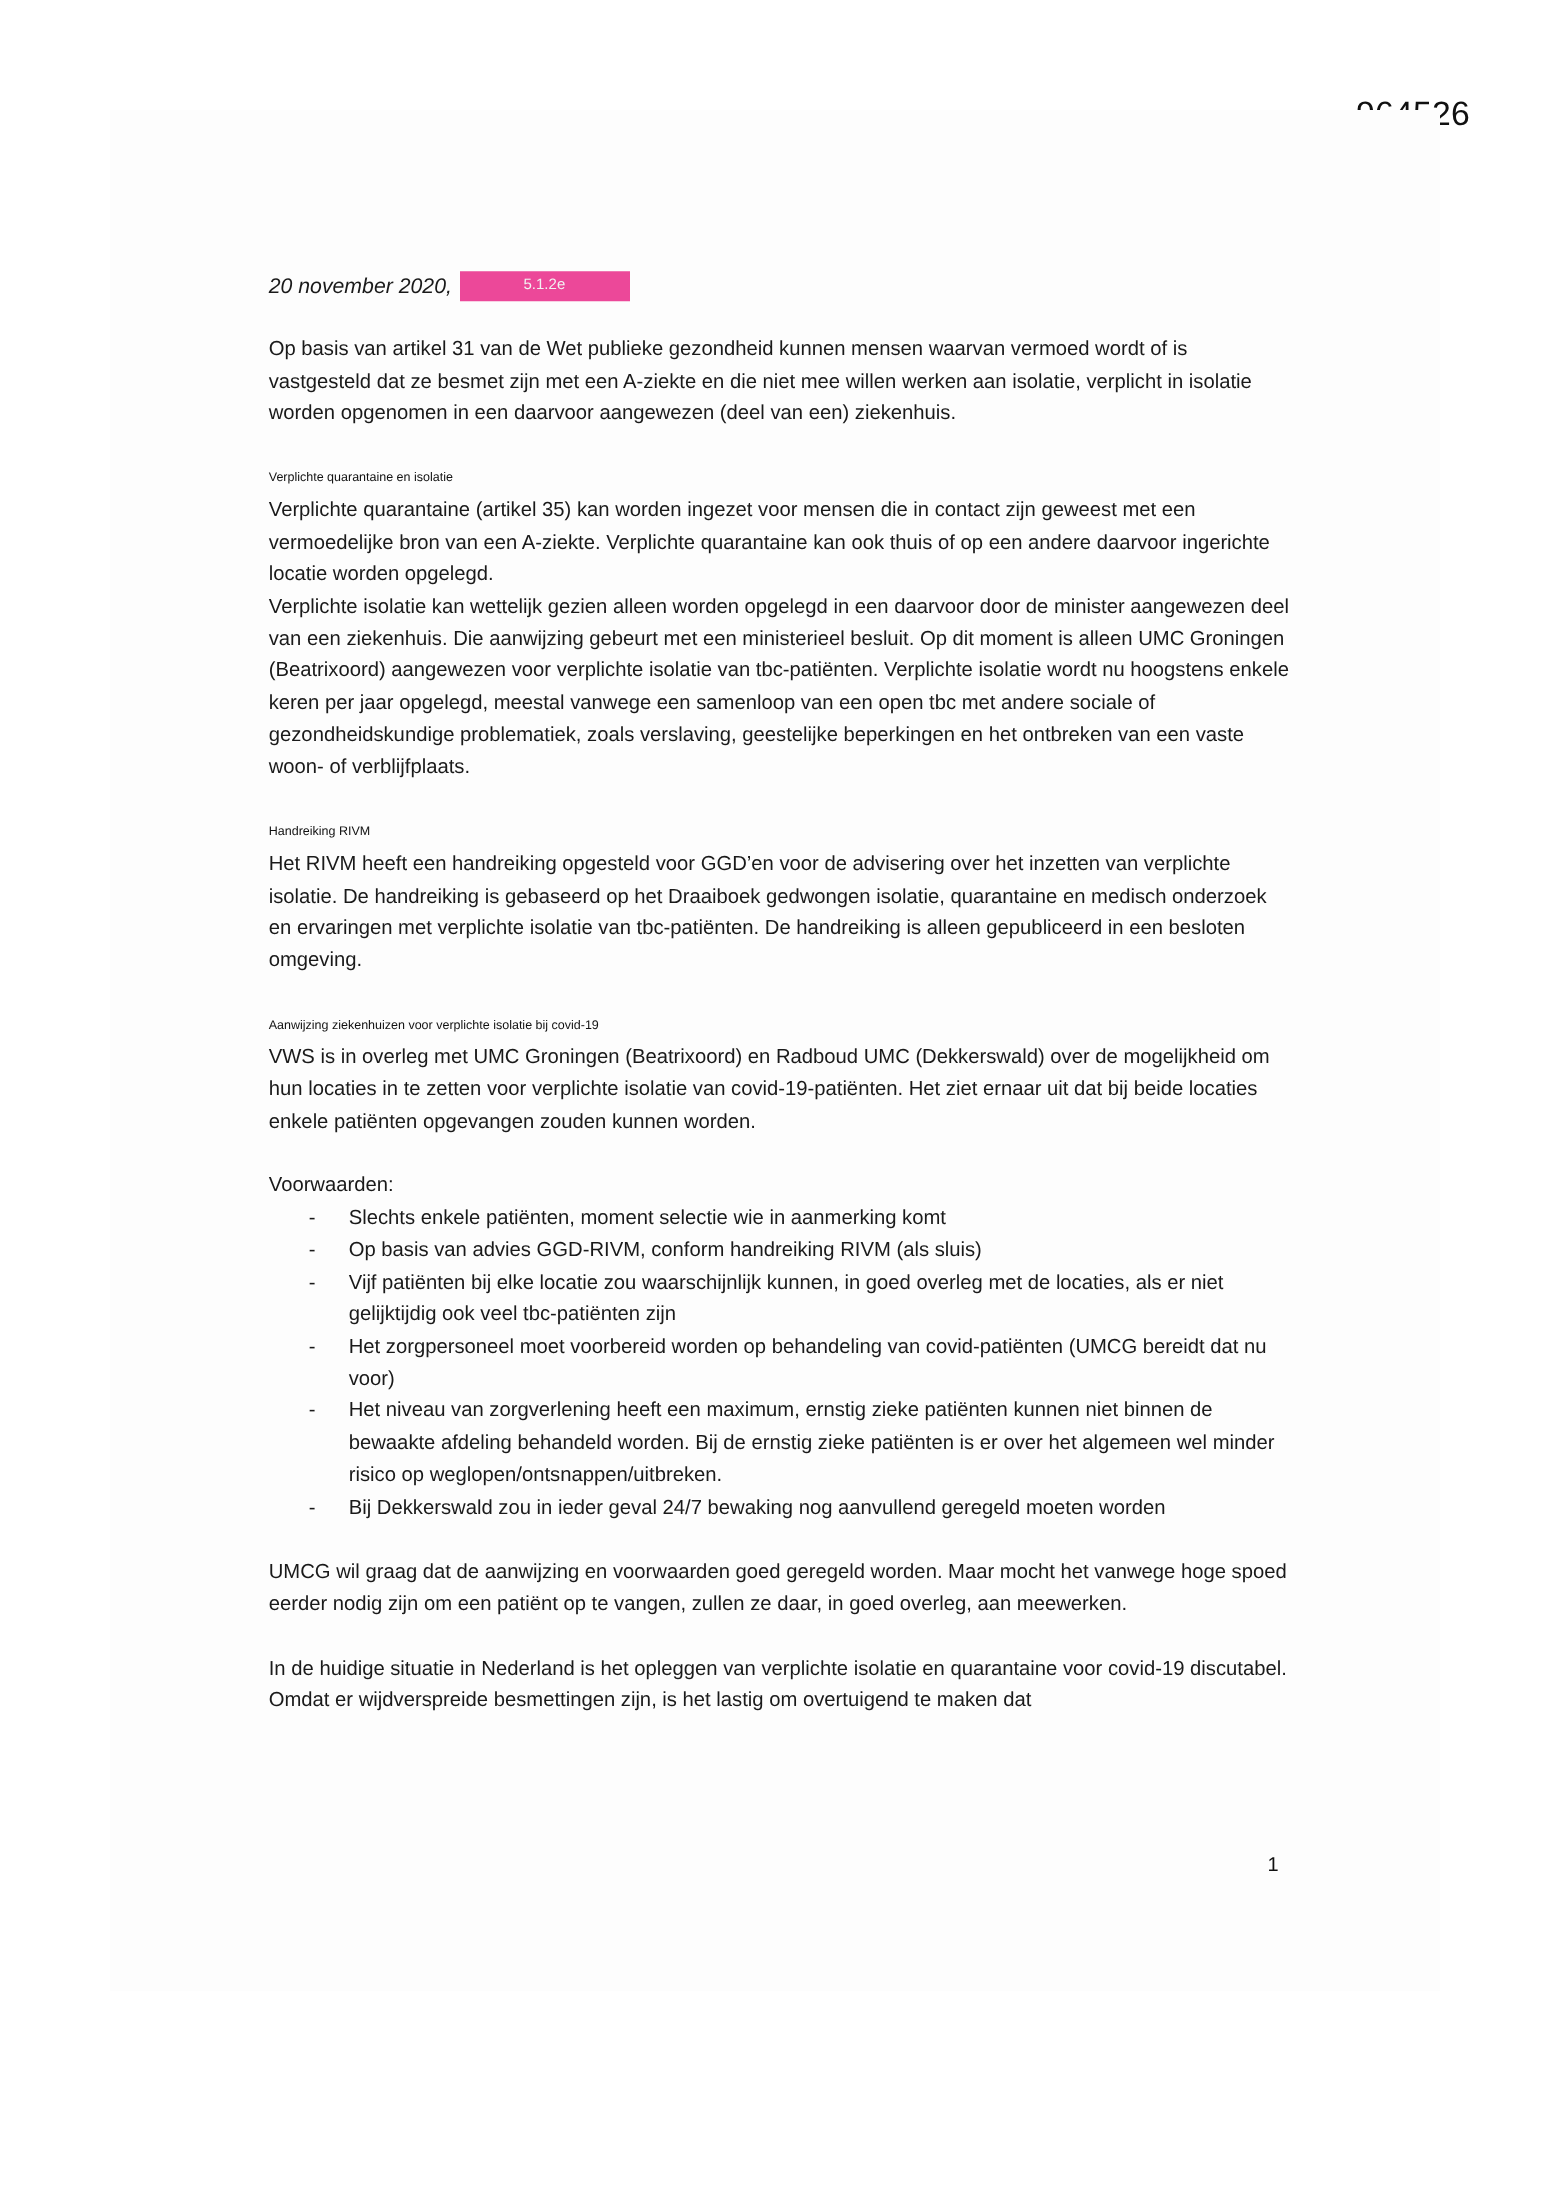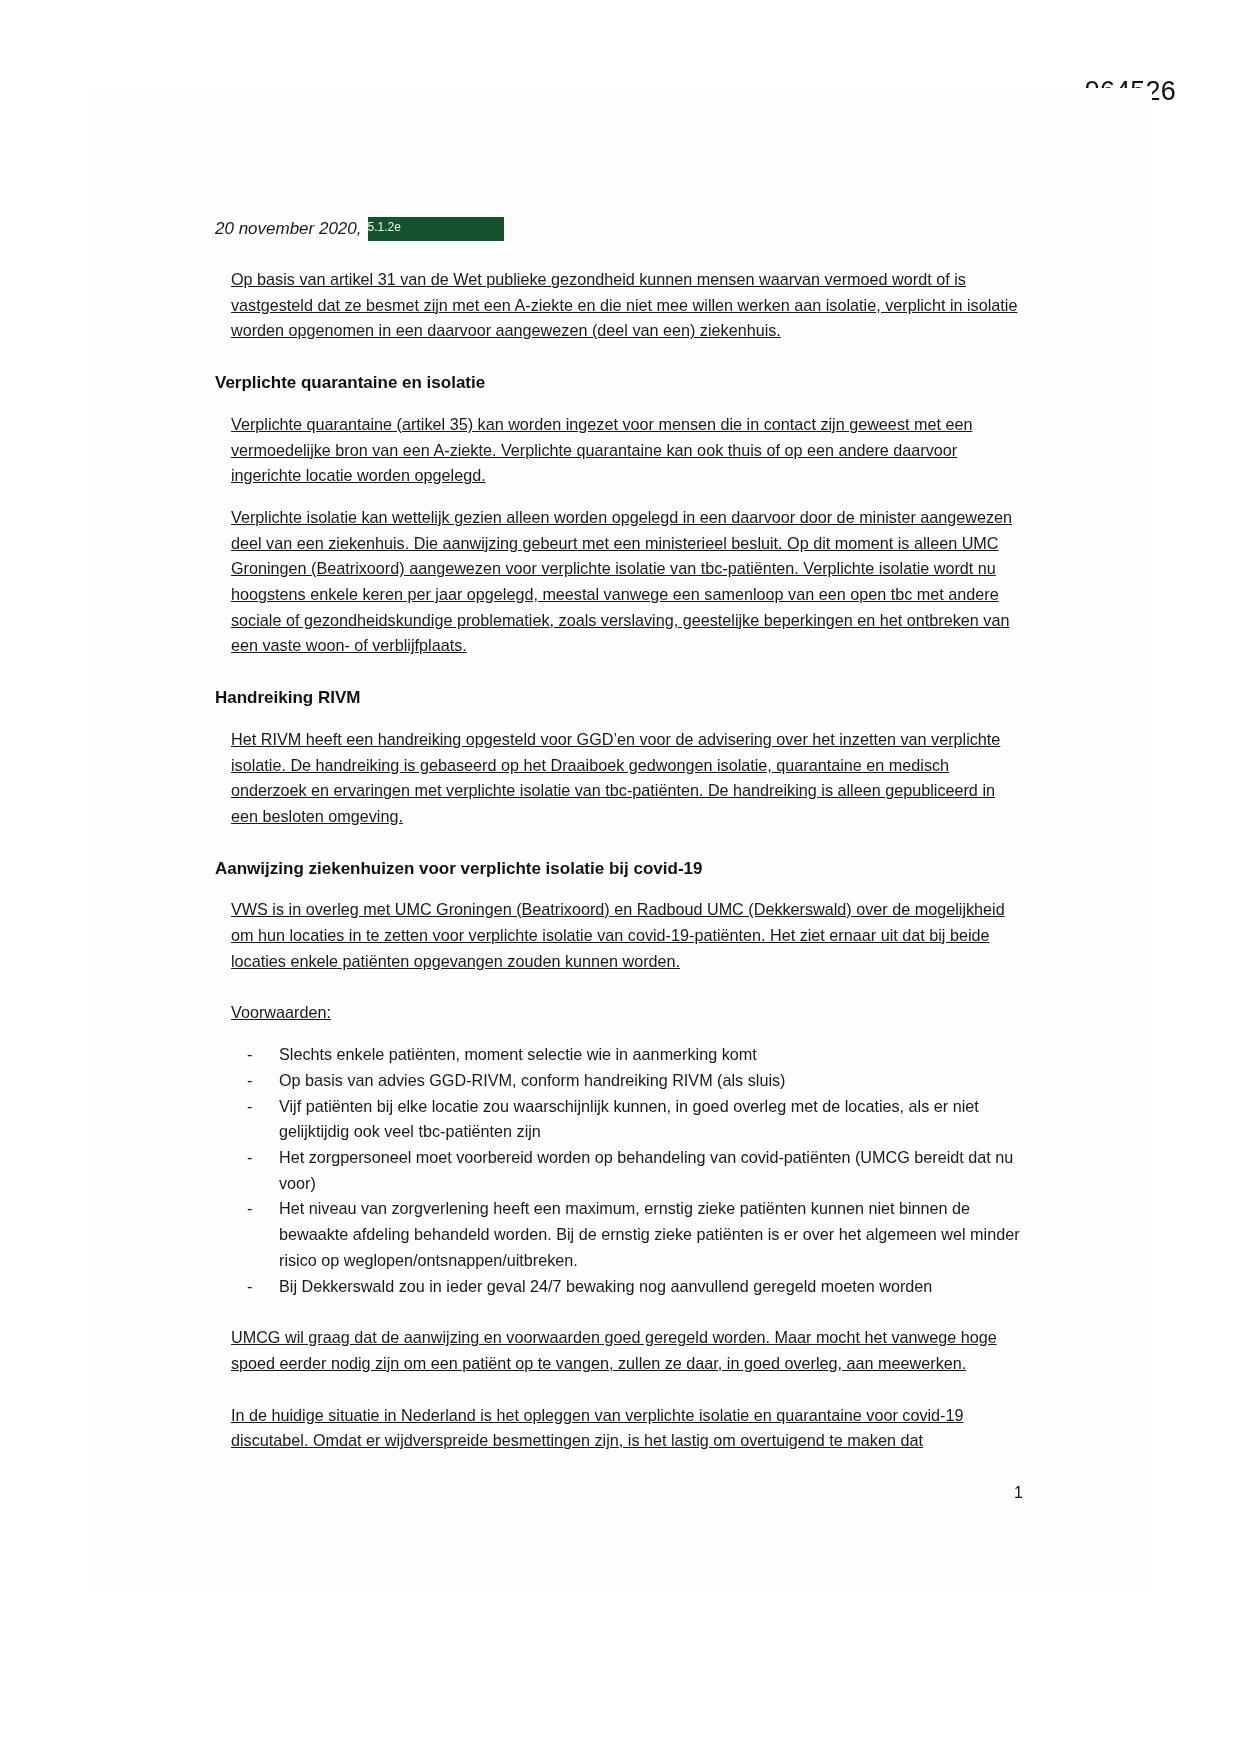--- a/index.html
+++ b/index.html
@@ -55,44 +55,43 @@
       line-height: 25px;
       display: flex;
       align-items: center;
       gap: 6px;
       margin-top: 0px;
     }
     .redaction {
       display: inline-block;
       width: 136px;
       height: 24px;
-      background: #14532d;
+      background: #ec4899;
       color: #f2f2f2;
       font-style: normal;
       font-size: 12px;
       line-height: 20px;
-      text-align: left;
+      text-align: center;
       vertical-align: top;
       padding-bottom: 16px;
       box-sizing: border-box;
     }
     p {
-      margin: 16px;
-      text-decoration: underline;
+      margin: 0;
     }
     .para-intro {
       margin-top: 26px;
     }
     .section {
       margin-top: 26px;
     }
     .section h2 {
       margin: 0;
-      font-size: 17px;
-      font-weight: bold;
+      font-size: 10px;
+      font-weight: normal;
       line-height: 25.7px;
       color: #111;
     }
     .conditions-label {
       margin-top: 26px;
     }
     ul.conditions {
       list-style: none;
       margin: 0;
       padding: 0 0 0 64px;

